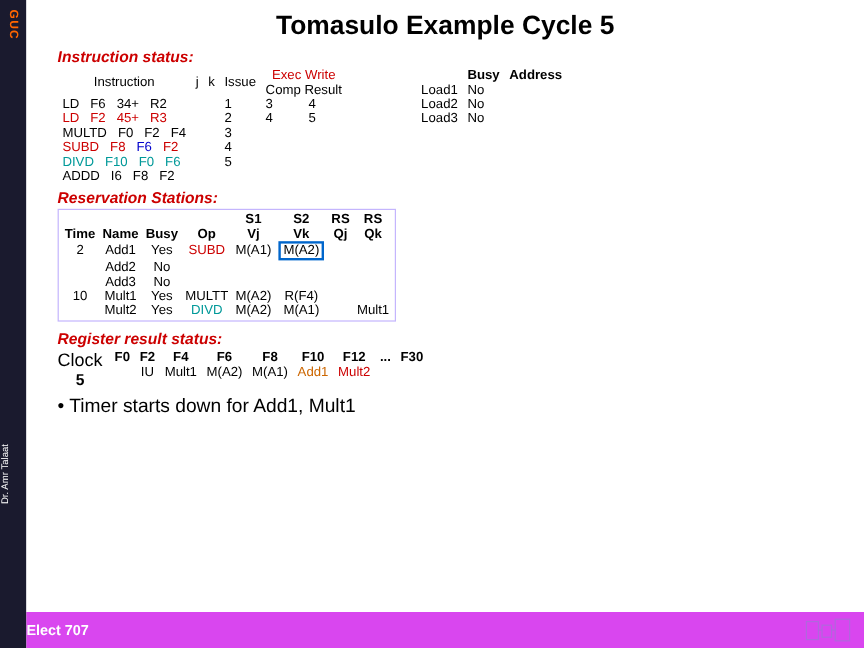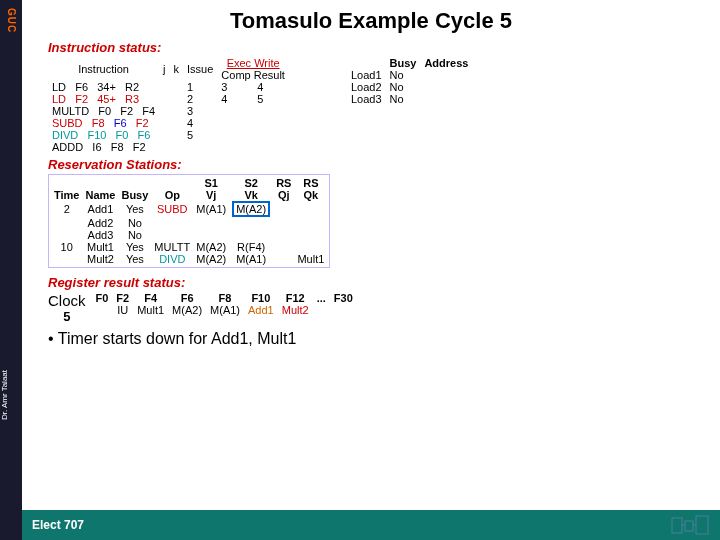--- a/index.html
+++ b/index.html
@@ -109,24 +109,24 @@
       padding: 0px 4px;
     }
 
     
     .footer {
       position: absolute;
       left: 22px;
       bottom: 0;
       width: 698px;
       height: 30px;
-      background: #0f766e;
+      background: #d946ef;
       display: flex;
       align-items: center;
-      padding-left: 10px;
+      padding-left: 0;
     }
     .footer-text {
       color: #ffffff;
       font-size: 12px;
       font-weight: bold;
     }
 
     
     .dr-label {
       position: absolute;
@@ -174,21 +174,21 @@
 
     <div>
       <table class="instruction-table">
         <thead>
           <tr>
             <th>Instruction</th>
             <th>j</th>
             <th>k</th>
             <th>Issue</th>
             <th colspan="2">
-              <span style="color:#cc0000;text-decoration:underline;">Exec Write</span><br>
+              <span style="color:#cc0000;">Exec Write</span><br>
               <span>Comp Result</span>
             </th>
           </tr>
         </thead>
         <tbody>
           <tr>
             <td>LD &nbsp; F6 &nbsp; 34+ &nbsp; R2</td>
             <td></td>
               <td></td>
             <td>1</td>

